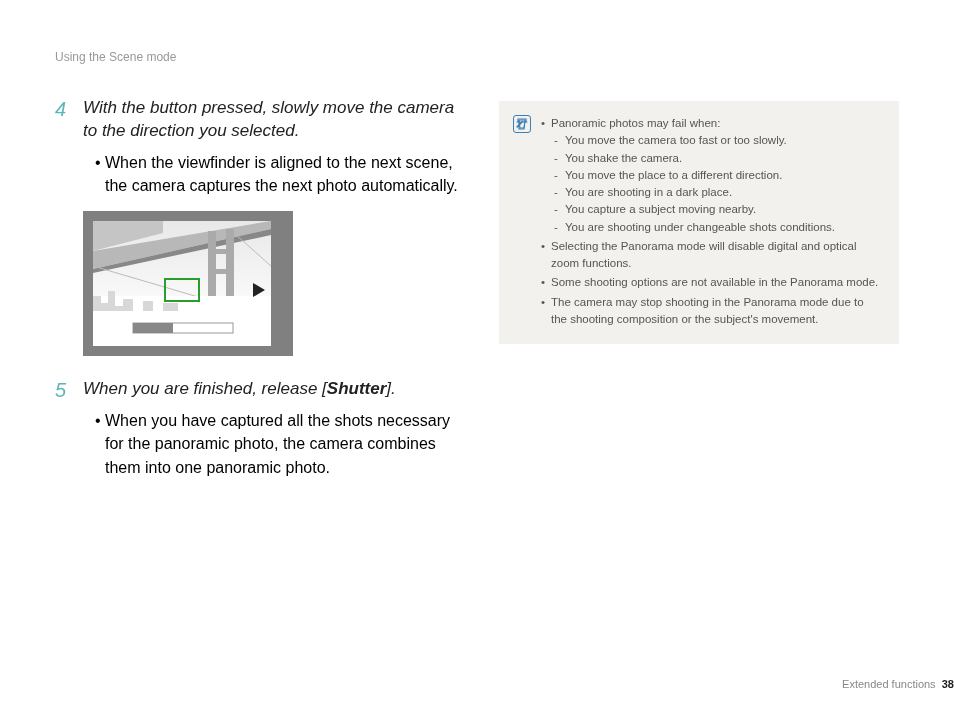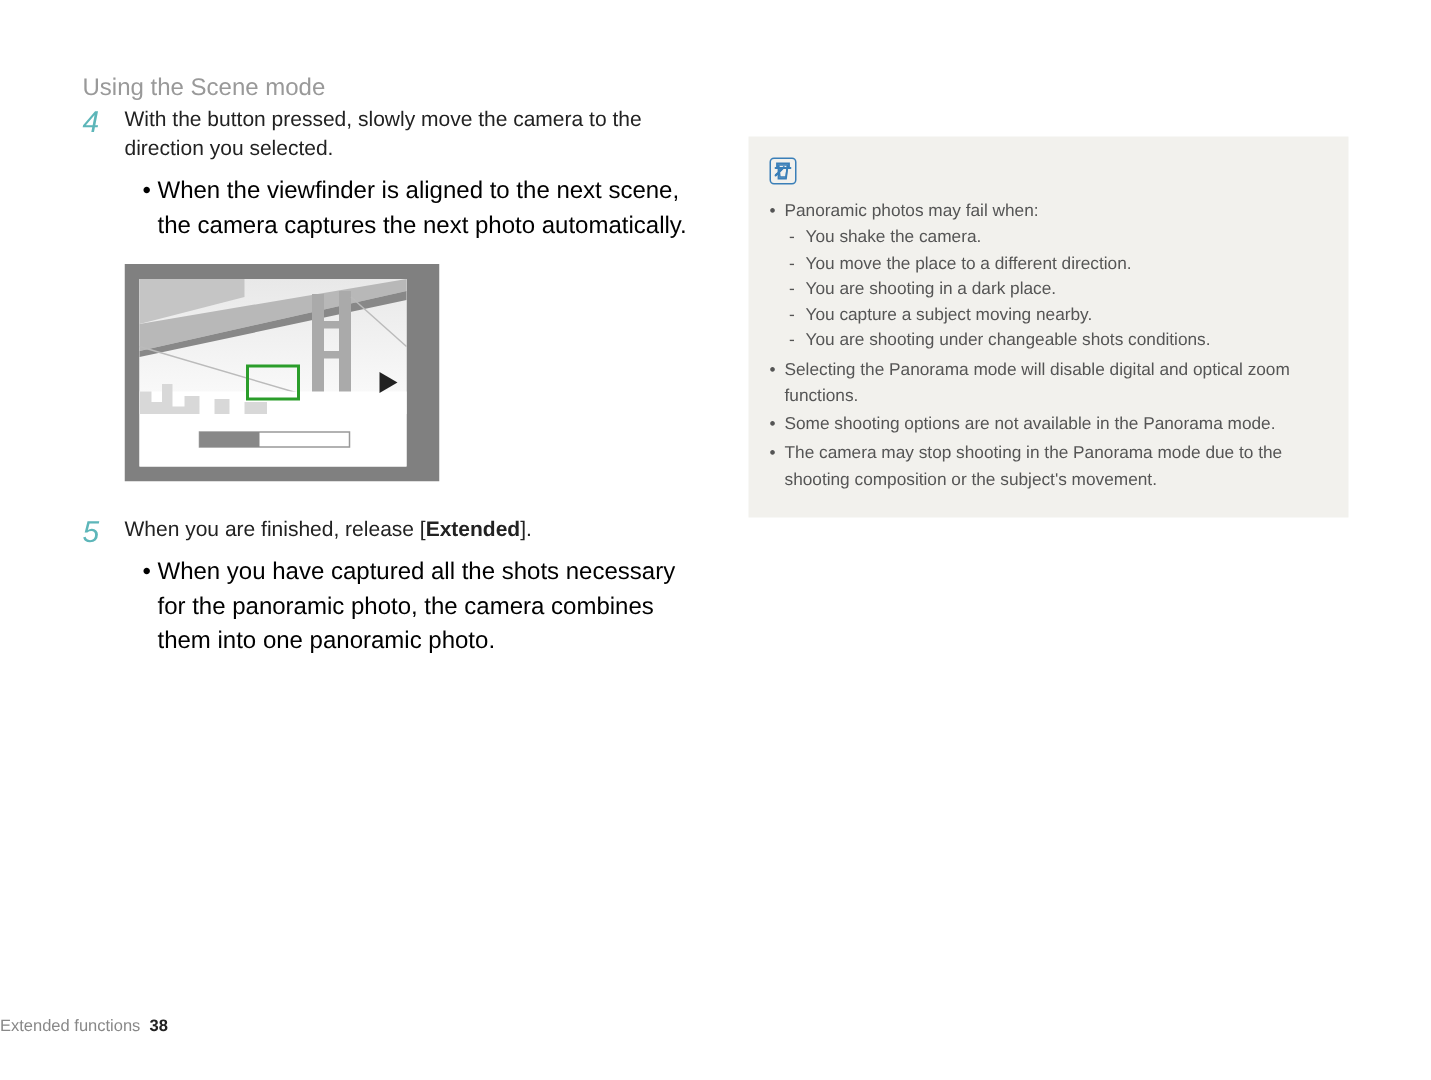--- a/index.html
+++ b/index.html
@@ -6,24 +6,24 @@
   body {
     width: 954px;
     height: 720px;
     background: #fff;
     font-family: Arial, Helvetica, sans-serif;
     color: #333;
     position: relative;
     padding: 50px 55px 40px 55px;
   }
   .header-title {
-    font-size: 16px;
+    font-size: 12px;
     color: #999;
     font-weight: 300;
-    margin-bottom: 2px;
+    margin-bottom: 33px;
   }
   .columns {
     display: flex;
     gap: 40px;
   }
   .left-col { flex: 1; max-width: 410px; }
   .right-col { flex: 1; max-width: 400px; }
   .step {
     display: flex;
     gap: 12px;
@@ -33,23 +33,24 @@
     font-size: 20px;
     color: #5db6b9;
     font-style: italic;
     font-weight: 400;
     line-height: 1.2;
     flex-shrink: 0;
     width: 16px;
   }
   .step-body { flex: 1; }
   .step-text {
-    font-size: 14px;
+    font-size: 17px;
     color: #222;
     line-height: 1.35;
+    font-style: italic;
   }
   .step-text .bold { font-weight: bold; }
   .sub-bullet {
     list-style: none;
     margin-top: 8px;
     padding-left: 12px;
   }
   .sub-bullet li {
     position: relative;
     font-size: 16px;
@@ -70,22 +71,21 @@
     position: relative;
   }
   .note-box {
     background: #f2f1ed;
     padding: 14px 18px 14px 14px;
     display: flex;
     gap: 10px;
     font-size: 11.5px;
     color: #555;
     line-height: 1.5;
-    margin-top: 21px;
-    flex-direction: column;
+    margin-top: 4px;
   }
   .note-icon {
     flex-shrink: 0;
     width: 18px;
     height: 18px;
     border: 1.5px solid #3a7fb8;
     border-radius: 3px;
     color: #3a7fb8;
     display: flex;
     align-items: center;
@@ -113,21 +113,21 @@
   }
   .res-icon {
     display: inline-block;
     vertical-align: middle;
   }
   .footer {
     position: absolute;
     bottom: 30px;
     left: 0;
     width: 100%;
-    text-align: left;
+    text-align: right;
     font-size: 11px;
     color: #888;
   }
   .footer .page-num {
     color: #222;
     font-weight: bold;
   }
 </style>
 </head>
 <body>
@@ -181,21 +181,21 @@
 
         <rect x="50" y="112" width="100" height="10" fill="#fff" stroke="#999" stroke-width="1"></rect>
         <rect x="50" y="112" width="40" height="10" fill="#888"></rect>
       </svg>
     </div>
 
     <div class="step">
       <div class="step-num">5</div>
       <div class="step-body">
         <div class="step-text">
-          <span>When you are finished, release [</span><span class="bold">Extended</span><span>].</span>
+          <span>When you are finished, release [</span><span class="bold">Shutter</span><span>].</span>
         </div>
         <ul class="sub-bullet">
           <li>When you have captured all the shots necessary for the panoramic photo, the camera combines them into one panoramic photo.</li>
         </ul>
       </div>
     </div>
 
   </div>
 
   <div class="right-col">
@@ -205,20 +205,21 @@
           <path d="M2 1 L10 1 L10 3 L9 3 L8 11 L3 11 L3 3 L2 3 Z M1 9 L6 4 M1 4 L11 4" stroke="#3a7fb8" stroke-width="1.2" fill="none" stroke-linecap="round"></path>
           <path d="M3 2 L9 2 L8 10 L4 10 Z" fill="none" stroke="#3a7fb8" stroke-width="1"></path>
           <line x1="1" y1="9" x2="7" y2="3" stroke="#3a7fb8" stroke-width="1.3"></line>
         </svg>
       </div>
       <div class="note-content">
         <ul>
           <li>
             <span>Panoramic photos may fail when:</span>
             <ul>
+              <li>You move the camera too fast or too slowly.</li>
               <li>You shake the camera.</li>
               <li>You move the place to a different direction.</li>
               <li>You are shooting in a dark place.</li>
               <li>You capture a subject moving nearby.</li>
               <li>You are shooting under changeable shots conditions.</li>
             </ul>
           </li>
           <li>Selecting the Panorama mode will disable digital and optical zoom functions.</li>
           <li>Some shooting options are not available in the Panorama mode.</li>
           <li>The camera may stop shooting in the Panorama mode due to the shooting composition or the subject's movement.</li>

